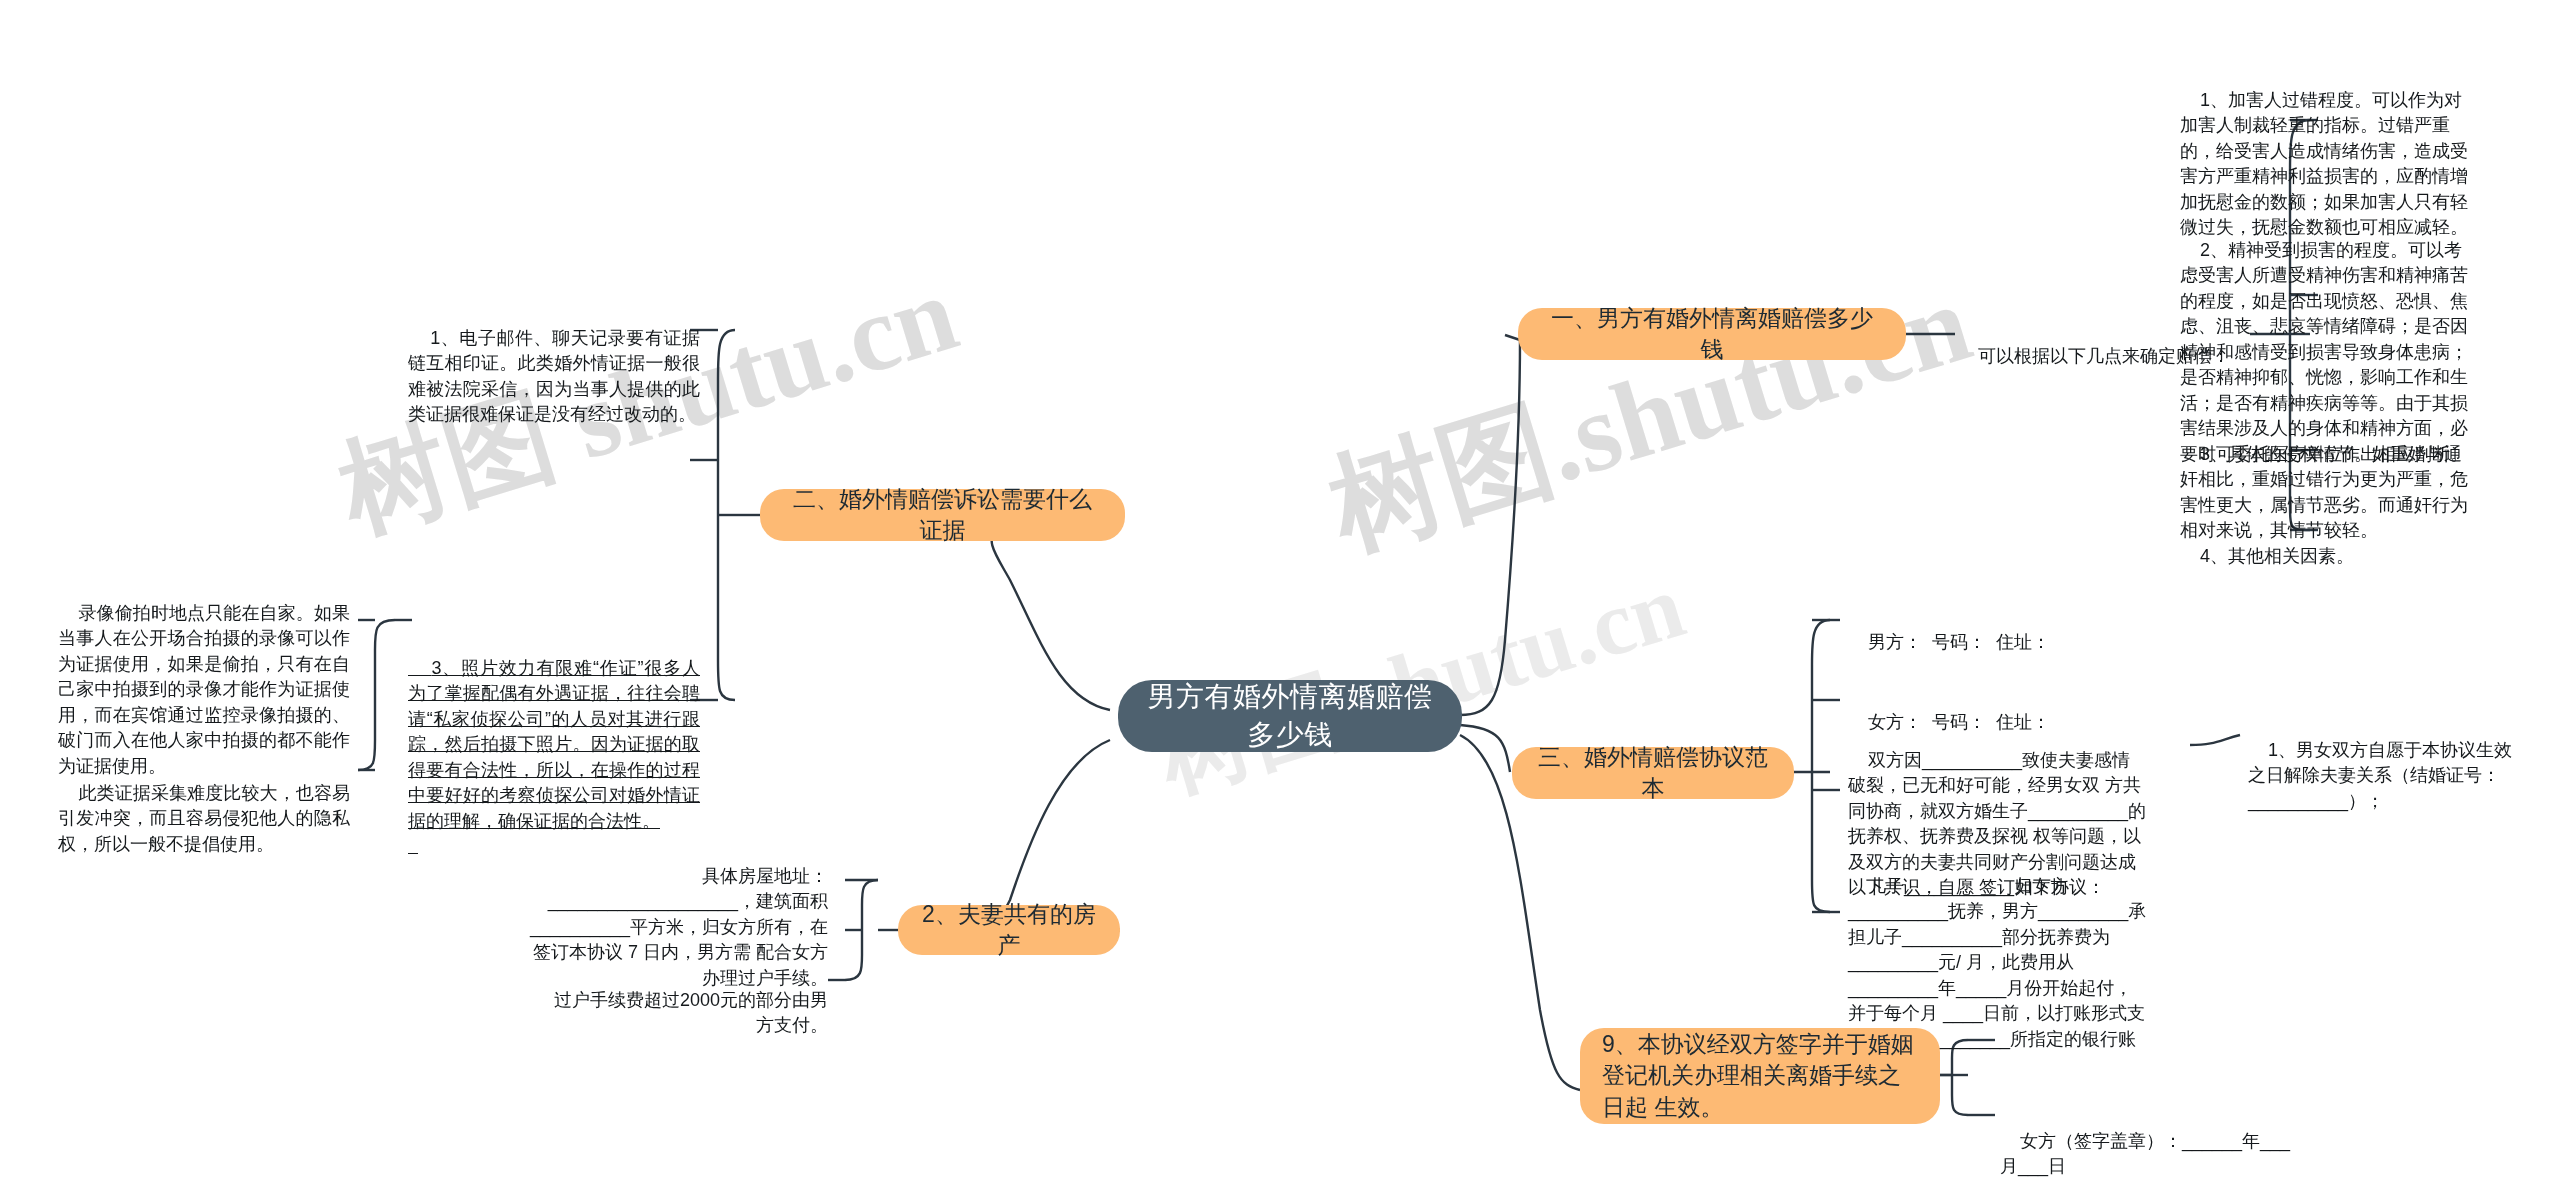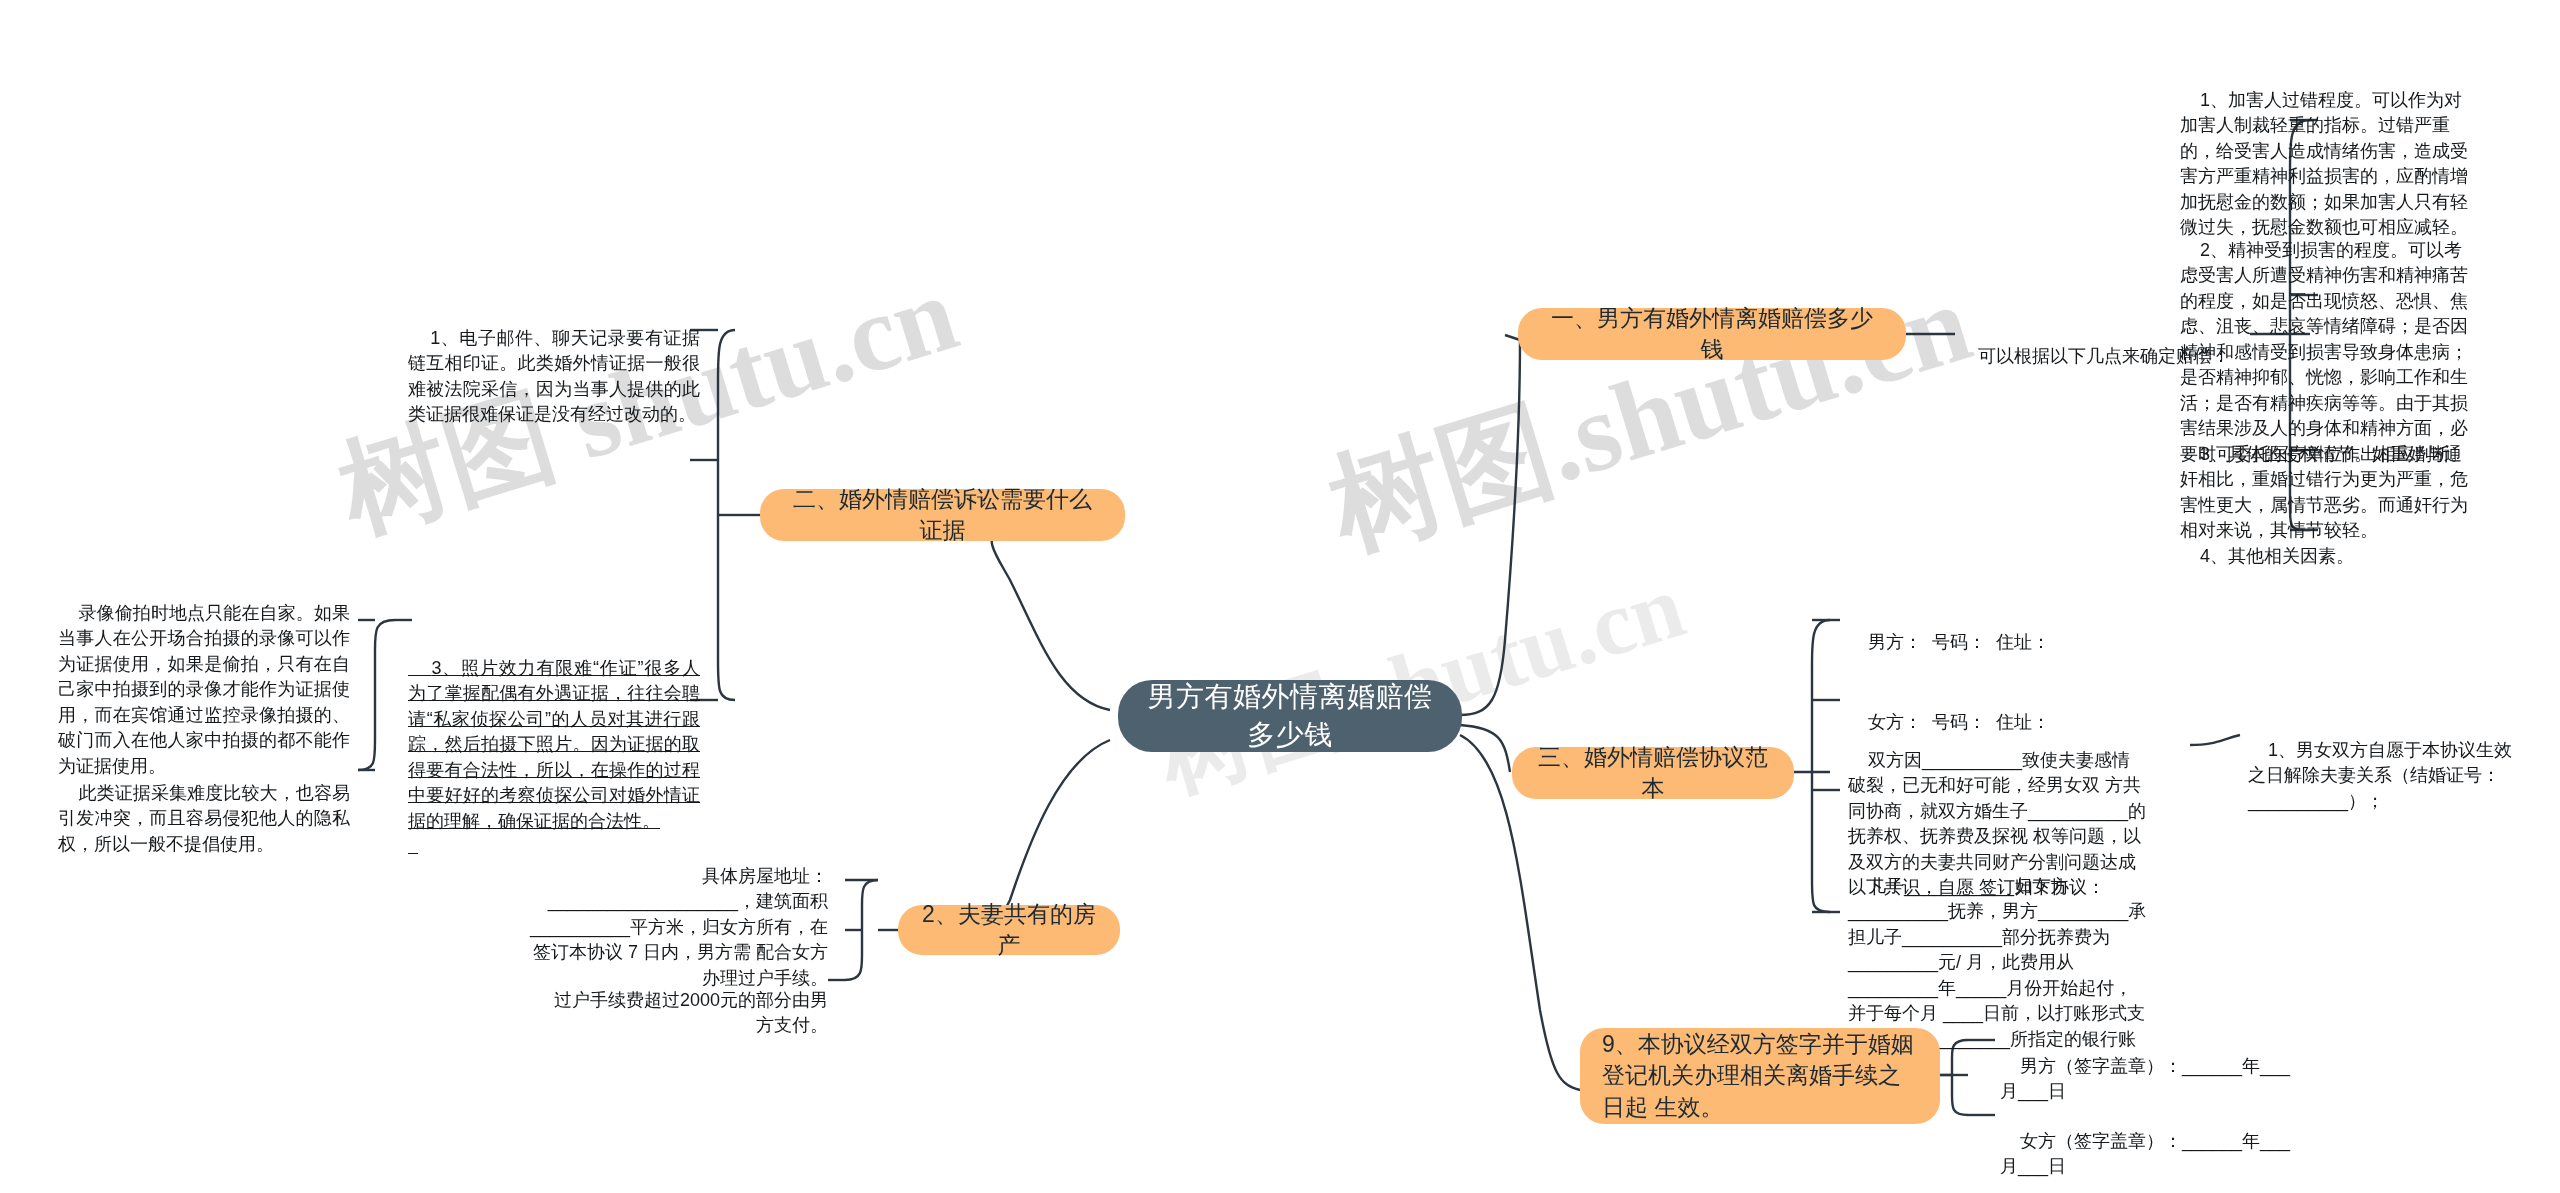--- a/index.html
+++ b/index.html
@@ -197,20 +197,17 @@
   <div class="node leaf" style="left:528px; top:838px; width:300px; text-align:right;">
     <span>具体房屋地址：___________________，建筑面积 __________平方米，归女方所有，在签订本协议 7 日内，男方需 配合女方办理过户手续。</span>
   </div>
   <div class="node leaf" style="left:528px; top:962px; width:300px; text-align:right;">
     <span>过户手续费超过2000元的部分由男方支付。</span>
   </div>
 
   <div class="node pill" style="left:1580px; top:1028px; width:360px; height:96px;">
     <span>9、本协议经双方签字并于婚姻登记机关办理相关离婚手续之日起 生效。</span>
   </div>
-  <div class="node leaf right" style="left:2000px; top:1028px; width:300px;">
-    <span>男方（签字盖章）：______年___月___日</span>
-  </div>
   <div class="node leaf right" style="left:2000px; top:1103px; width:300px;">
     <span>女方（签字盖章）：______年___月___日</span>
   </div>
 
 </div>
 
 </body></html>

